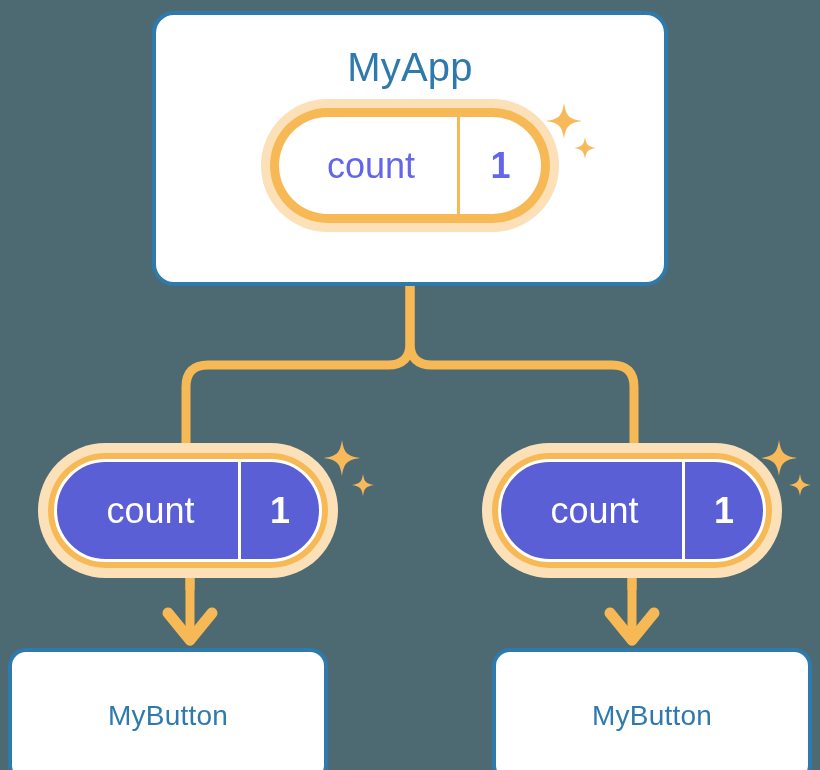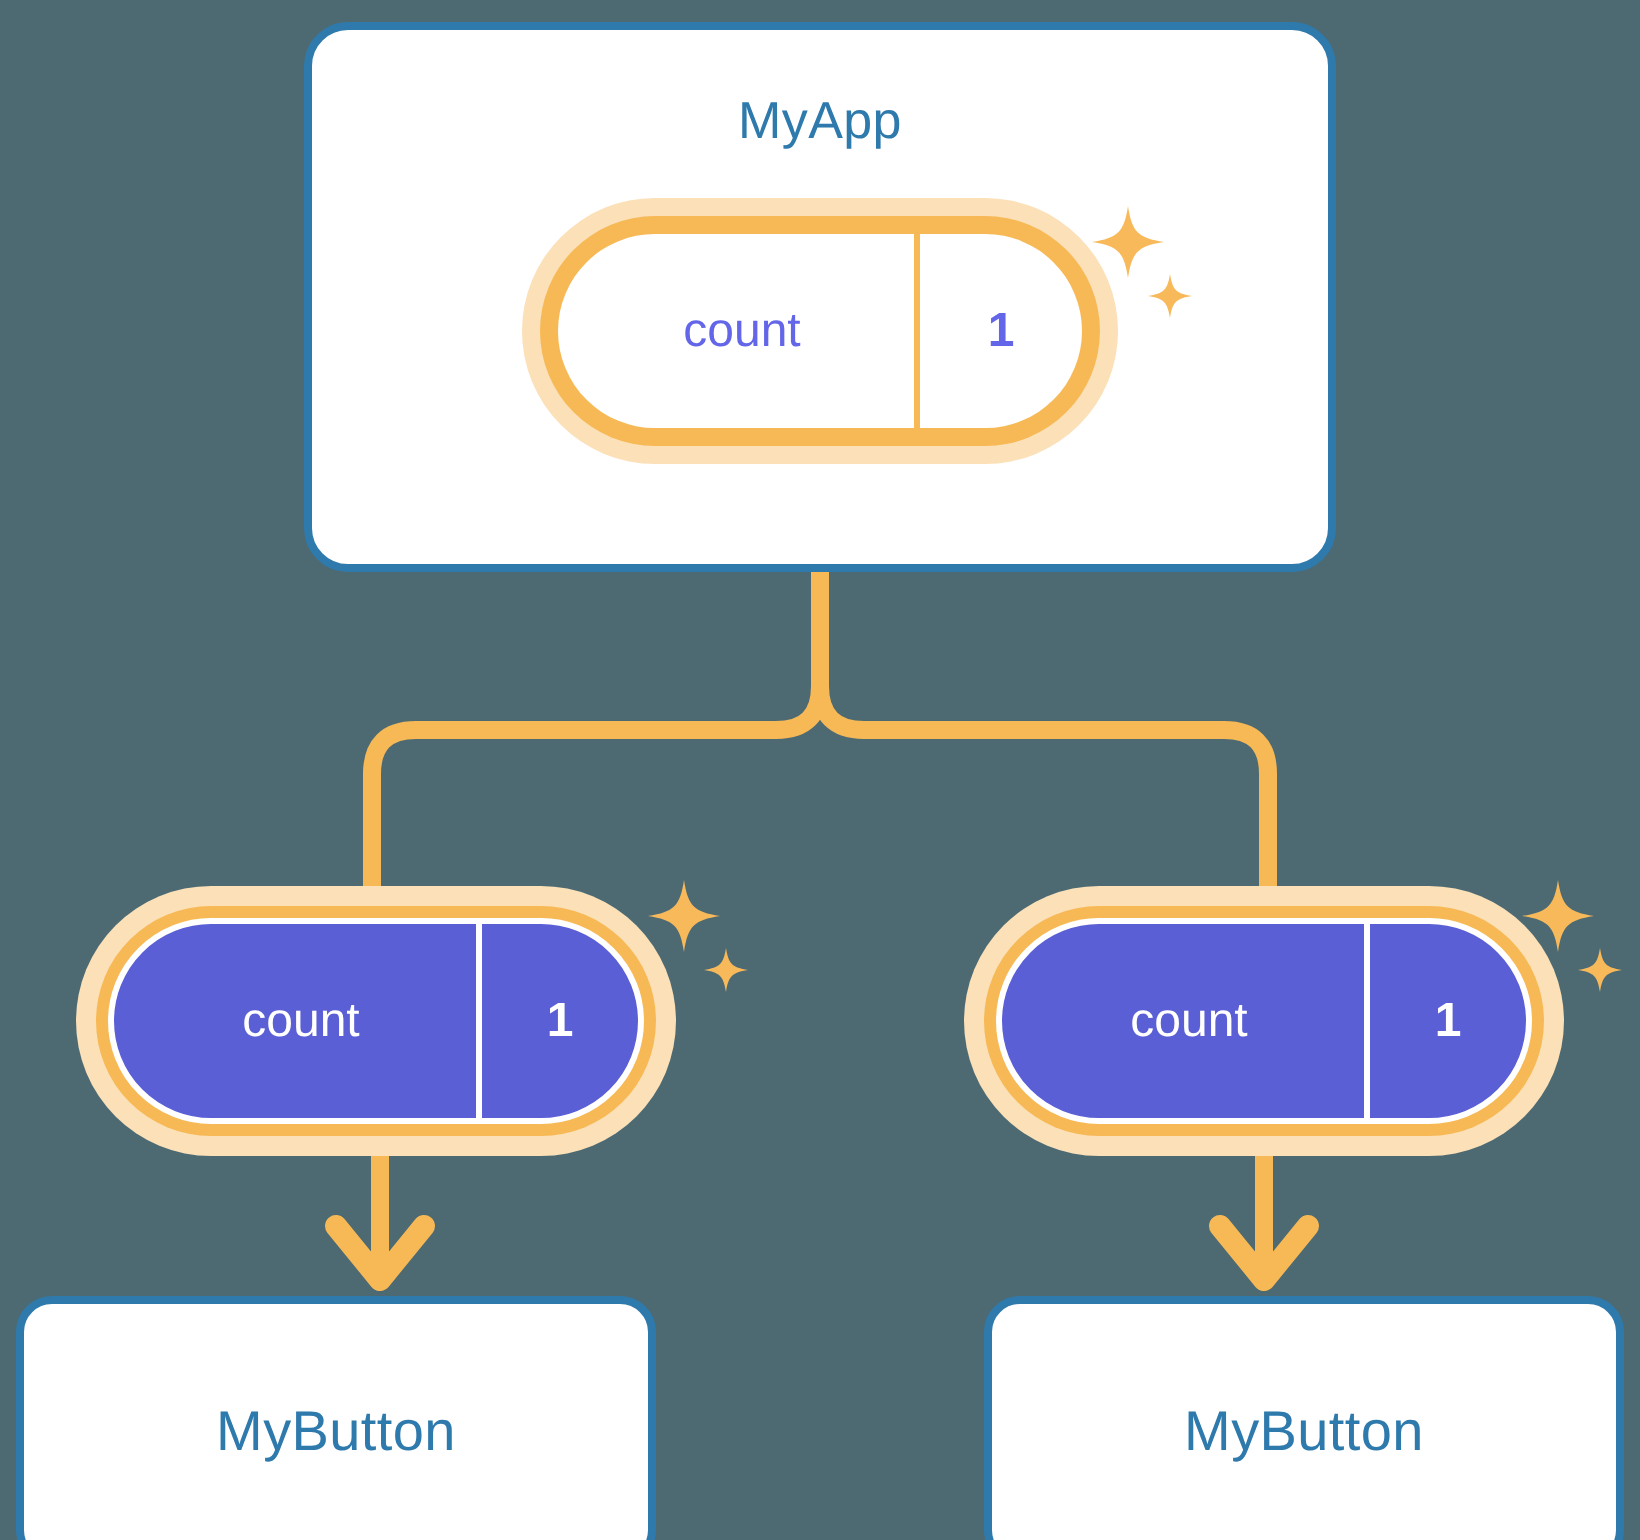--- a/index.html
+++ b/index.html
@@ -32,21 +32,21 @@
   .card {
     position: absolute;
     box-sizing: border-box;
     background: #ffffff;
     border: 4px solid #2f7aad;
     border-radius: 18px;
     z-index: 3;
   }
   .card-title {
     color: #2f7aad;
-    font-size: 26px;
+    font-size: 40px;
     font-weight: 400;
     letter-spacing: 0.2px;
     text-align: center;
     white-space: nowrap;
   }
   #app-card {
     left: 152px;
     top: 11px;
     width: 516px;
     height: 275px;
@@ -84,21 +84,21 @@
     display: flex;
     align-items: stretch;
     width: 100%;
     height: 100%;
     border-radius: 999px;
   }
   .pill-key, .pill-val {
     display: flex;
     align-items: center;
     justify-content: center;
-    font-size: 24px;
+    font-size: 36px;
     font-weight: 400;
     white-space: nowrap;
   }
   .pill-val { font-weight: 700; }
 
   
   #app-pill {
     left: 270px;
     top: 108px;
     width: 280px;

